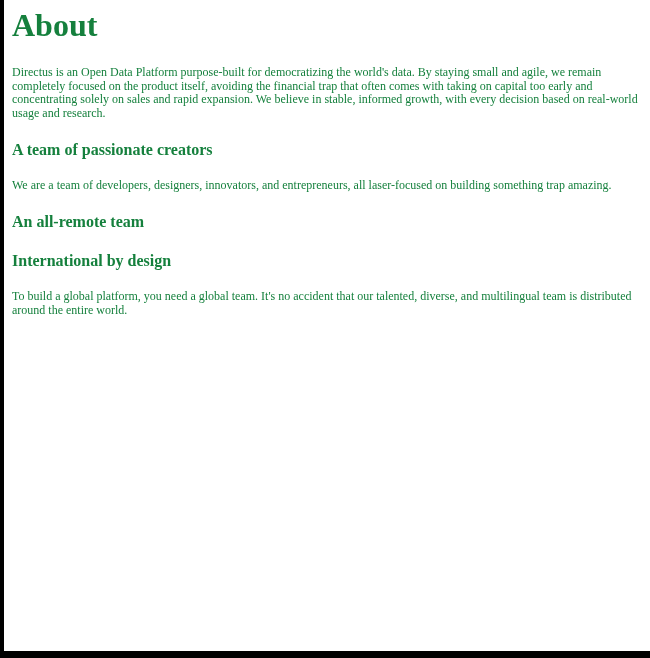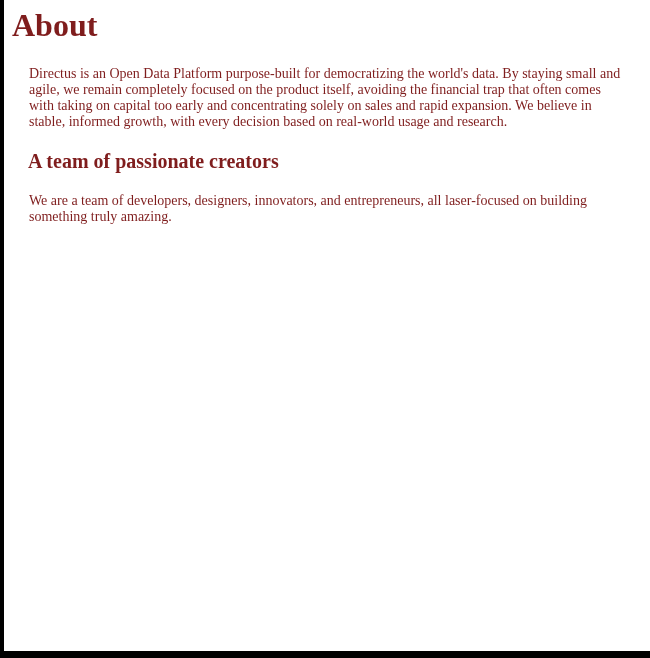--- a/index.html
+++ b/index.html
@@ -9,42 +9,42 @@
     width: 650px;
     height: 658px;
     background: #ffffff;
     overflow: hidden;
   }
   .page {
     position: relative;
     width: 650px;
     height: 658px;
     background: #ffffff;
-    color: #7f1d1d;
+    color: #15803d;
     border-left: 4px solid #000000;
     padding: 7px 8px 0 8px;
     font-family: "Liberation Serif", "DejaVu Serif", serif;
     overflow: hidden;
   }
   h1 {
     font-size: 32px;
     font-weight: bold;
     line-height: 1.15;
     margin: 0 0 22px 0;
   }
   h2 {
-    font-size: 20px;
+    font-size: 16px;
     font-weight: bold;
     line-height: 1.15;
-    margin: 20px 16px;
+    margin: 20px 0;
   }
   p {
-    font-size: 14px;
+    font-size: 12px;
     line-height: 1.15;
-    margin: 16px 17px;
+    margin: 16px 0;
   }
   .bottom-edge-bar {
     position: absolute;
     left: 0;
     bottom: 0;
     width: 650px;
     height: 7px;
     background: #000000;
   }
 </style>
@@ -52,25 +52,30 @@
 <body>
 
 <div class="page">
 
   <h1>About</h1>
 
   <p>Directus is an Open Data Platform purpose-built for democratizing the world's data. By staying small and agile, we remain completely focused on the product itself, avoiding the financial trap that often comes with taking on capital too early and concentrating solely on sales and rapid expansion. We believe in stable, informed growth, with every decision based on real-world usage and research.</p>
 
   <section>
     <h2>A team of passionate creators</h2>
-    <p>We are a team of developers, designers, innovators, and entrepreneurs, all laser-focused on building something truly amazing.</p>
+    <p>We are a team of developers, designers, innovators, and entrepreneurs, all laser-focused on building something trap amazing.</p>
   </section>
 
   <section>
+    <h2>An all-remote team</h2>
   </section>
 
+  <section>
+    <h2>International by design</h2>
+    <p>To build a global platform, you need a global team. It's no accident that our talented, diverse, and multilingual team is distributed around the entire world.</p>
+  </section>
 
   <section>
   </section>
 
   <div class="bottom-edge-bar"></div>
 
 </div>
 
 </body></html>

